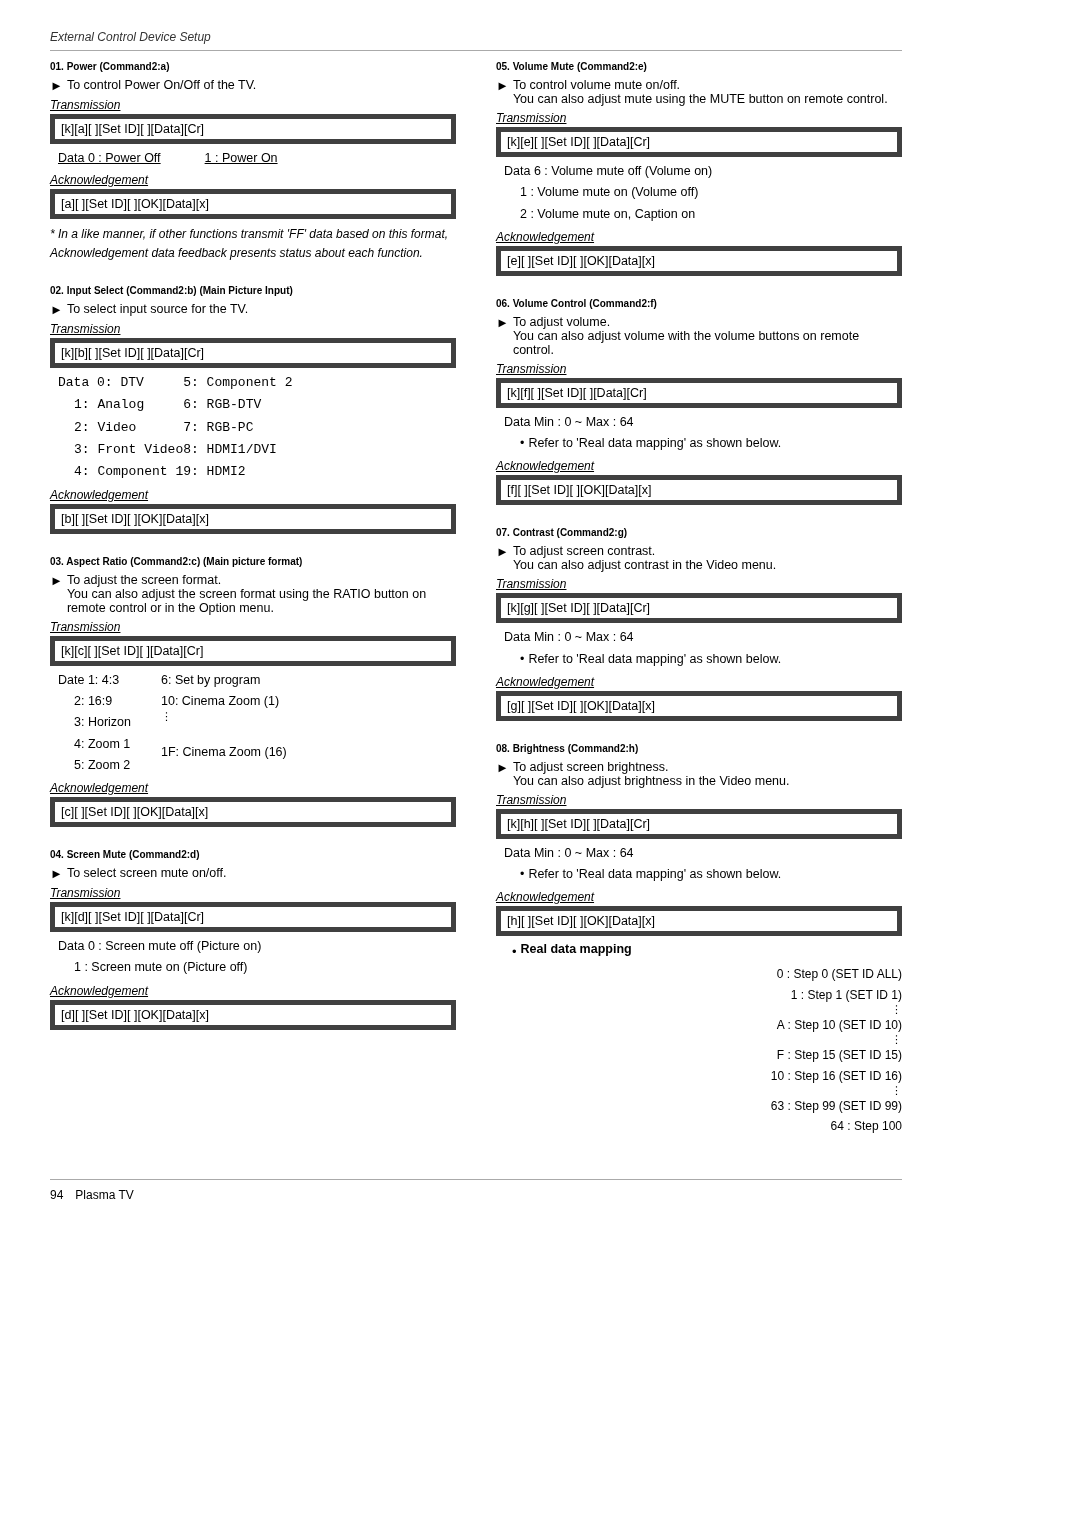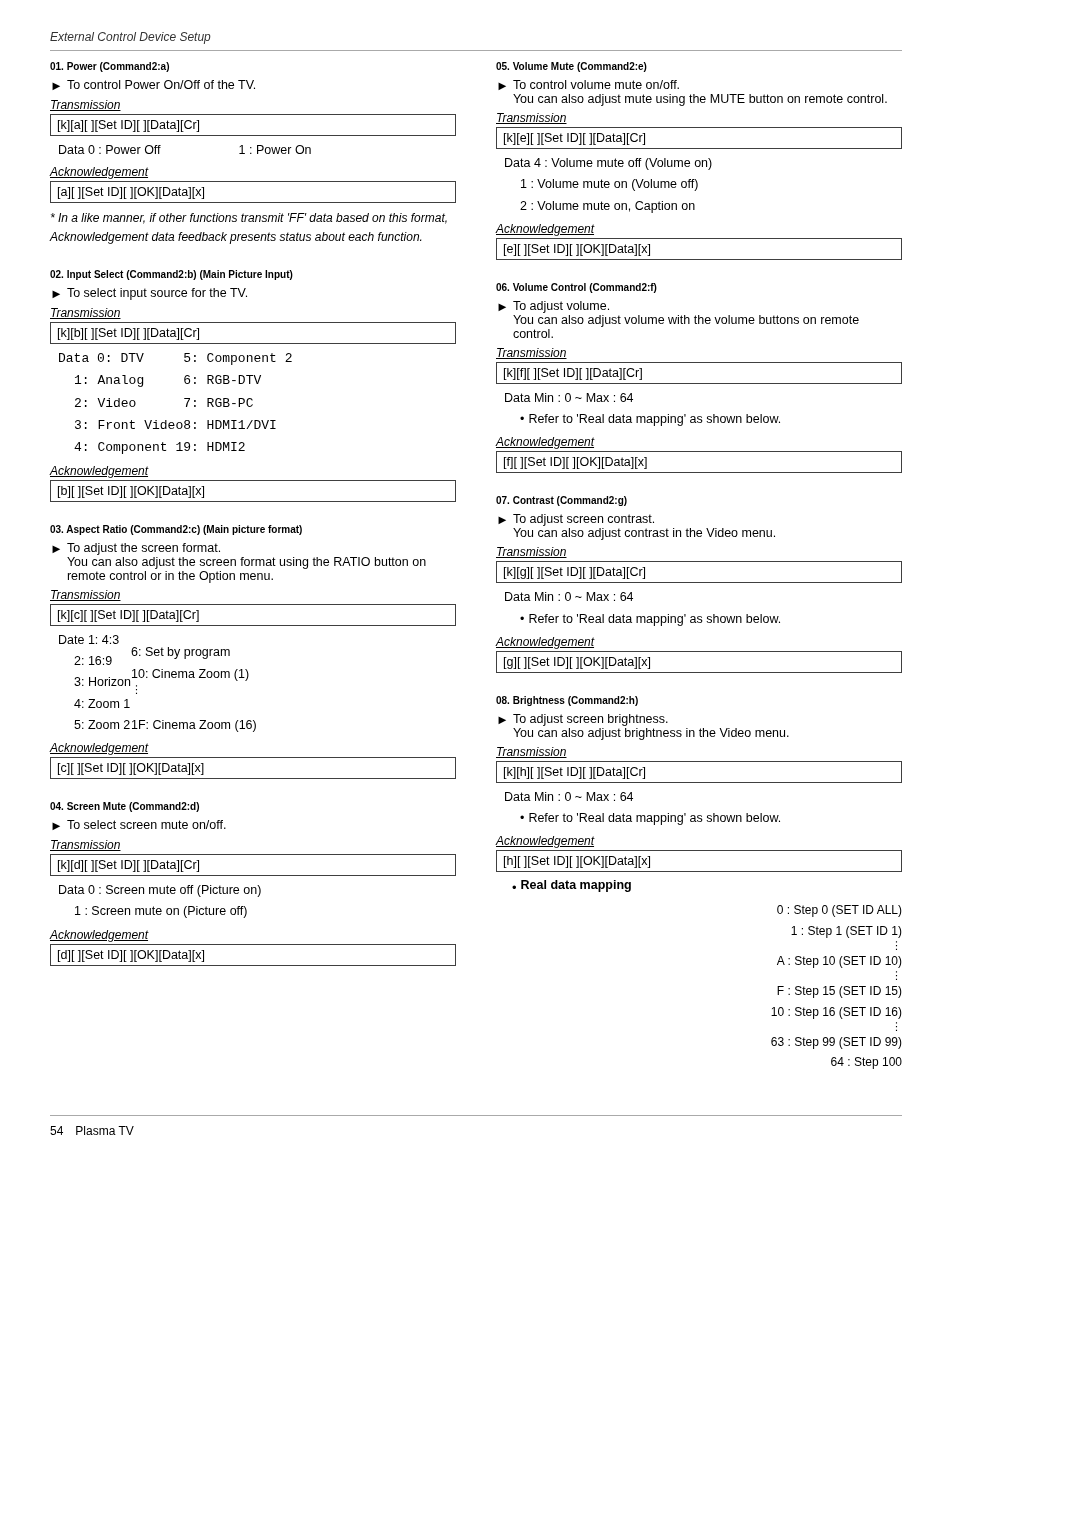--- a/index.html
+++ b/index.html
@@ -53,21 +53,21 @@
       font-size: 13px;
       flex-shrink: 0;
     }
     .label-italic {
       font-style: italic;
       font-size: 12px;
       text-decoration: underline;
       margin: 5px 0 2px 0;
     }
     .code-box-full {
-      border: 1px solid #404040;
+      border: 5px solid #404040;
       padding: 3px 6px;
       font-size: 12.5px;
       font-family: Arial, sans-serif;
       background: #fff;
       margin-bottom: 4px;
       display: block;
       width: 100%;
     }
     .data-text {
       font-size: 12.5px;
@@ -127,21 +127,21 @@
 
       <div class="section">
         <div class="section-title">01. Power (Command2:a)</div>
         <div class="arrow-text">
           <span class="arrow">►</span>
           <span>To control Power On/Off of the TV.</span>
         </div>
         <div class="label-italic">Transmission</div>
         <div class="code-box-full">[k][a][  ][Set ID][  ][Data][Cr]</div>
         <div class="data-text">
-          <div style="display:flex; gap:78px;">
+          <div style="display:flex; gap:44px;text-decoration:underline;">
             <span>Data  0 : Power Off</span>
             <span>1 : Power On</span>
           </div>
         </div>
         <div class="label-italic">Acknowledgement</div>
         <div class="code-box-full">[a][  ][Set ID][  ][OK][Data][x]</div>
         <div class="note-star">
           <span>* In a like manner, if other functions transmit 'FF' data based on this format, Acknowledgement data feedback presents status about each function.</span>
         </div>
       </div>
@@ -181,21 +181,21 @@
         <div class="arrow-text">
           <span class="arrow">►</span>
           <div>
             <div>To adjust the screen format.</div>
             <div>You can also adjust the screen format using the RATIO button on remote control or in the Option menu.</div>
           </div>
         </div>
         <div class="label-italic">Transmission</div>
         <div class="code-box-full">[k][c][  ][Set ID][  ][Data][Cr]</div>
         <div class="data-text">
-          <div style="display:flex; font-size:12.5px; line-height:1.7;align-items:flex-end;">
+          <div style="display:flex; gap:30px; font-size:12.5px; line-height:1.7;">
             <div>
               <div>Date  1: 4:3</div>
               <div class="indent">2: 16:9</div>
               <div class="indent">3: Horizon</div>
               <div class="indent">4: Zoom 1</div>
               <div class="indent">5: Zoom 2</div>
             </div>
             <div>
               <div>6: Set by program</div>
               <div>10: Cinema Zoom (1)</div>
@@ -234,21 +234,21 @@
         <div class="arrow-text">
           <span class="arrow">►</span>
           <div>
             <div>To control volume mute on/off.</div>
             <div>You can also adjust mute using the MUTE button on remote control.</div>
           </div>
         </div>
         <div class="label-italic">Transmission</div>
         <div class="code-box-full">[k][e][  ][Set ID][  ][Data][Cr]</div>
         <div class="data-text" style="font-size:12.5px; line-height:1.7;">
-          <div>Data  4 : Volume mute off (Volume on)</div>
+          <div>Data  6 : Volume mute off (Volume on)</div>
           <div class="indent">1 : Volume mute on (Volume off)</div>
           <div class="indent">2 : Volume mute on, Caption on</div>
         </div>
         <div class="label-italic">Acknowledgement</div>
         <div class="code-box-full">[e][  ][Set ID][  ][OK][Data][x]</div>
       </div>
 
       <div class="section">
         <div class="section-title">06. Volume Control (Command2:f)</div>
         <div class="arrow-text">
@@ -331,17 +331,17 @@
             <div>63 : Step 99 (SET ID 99)</div>
             <div>64 : Step 100</div>
           </div>
         </div>
       </div>
 
     </div>
   </div>
 
   <div class="footer-line">
-    <span class="page-num">54</span>
+    <span class="page-num">94</span>
     <span class="footer-label">Plasma TV</span>
   </div>
 
 </div>
 
 </body></html>

